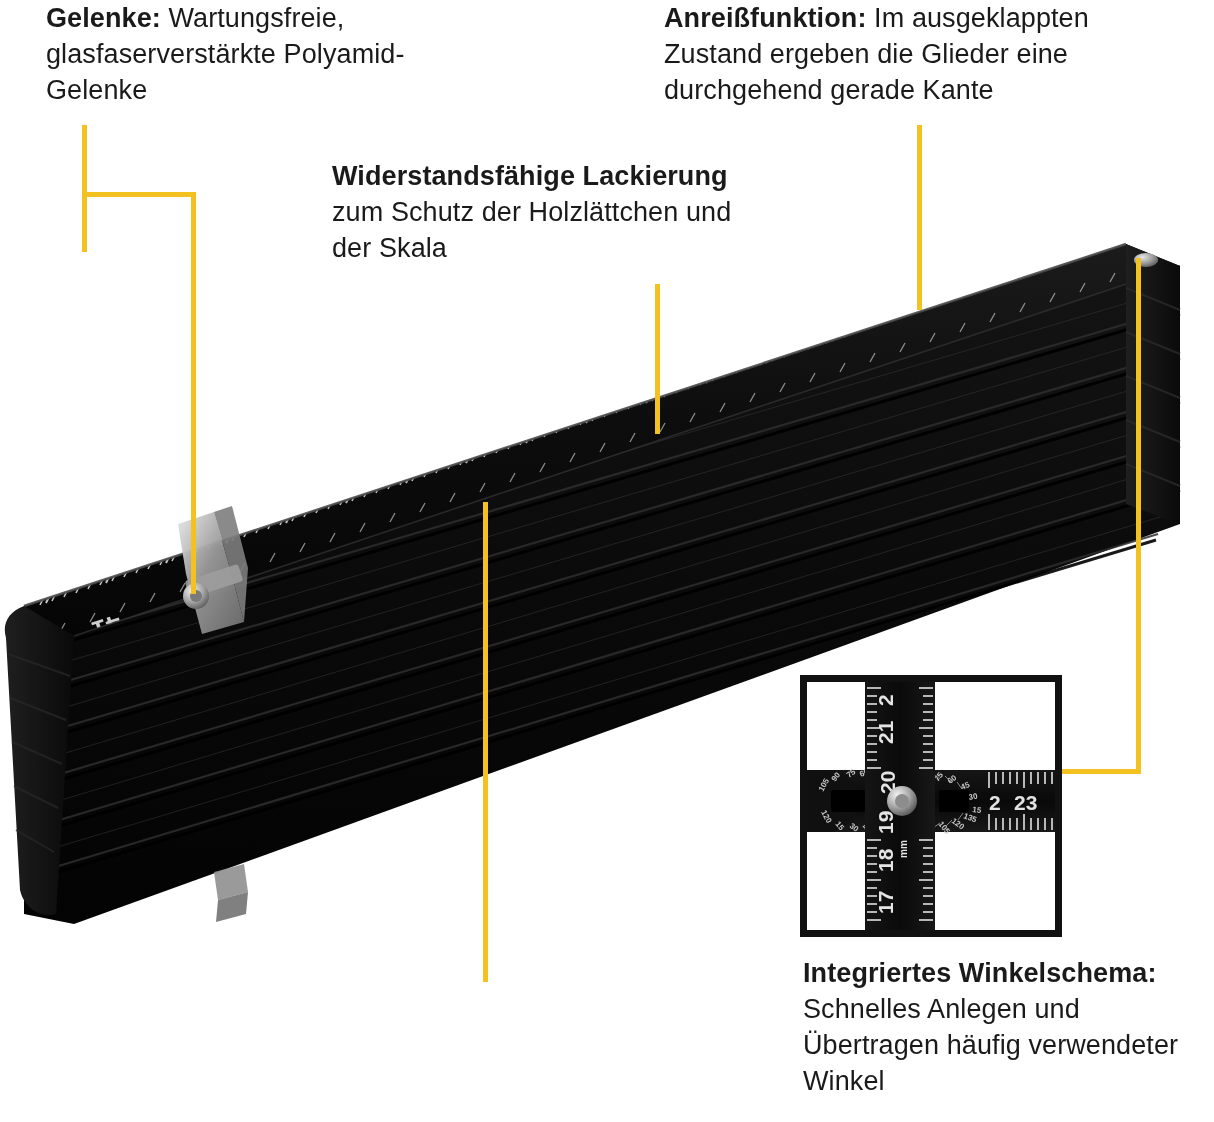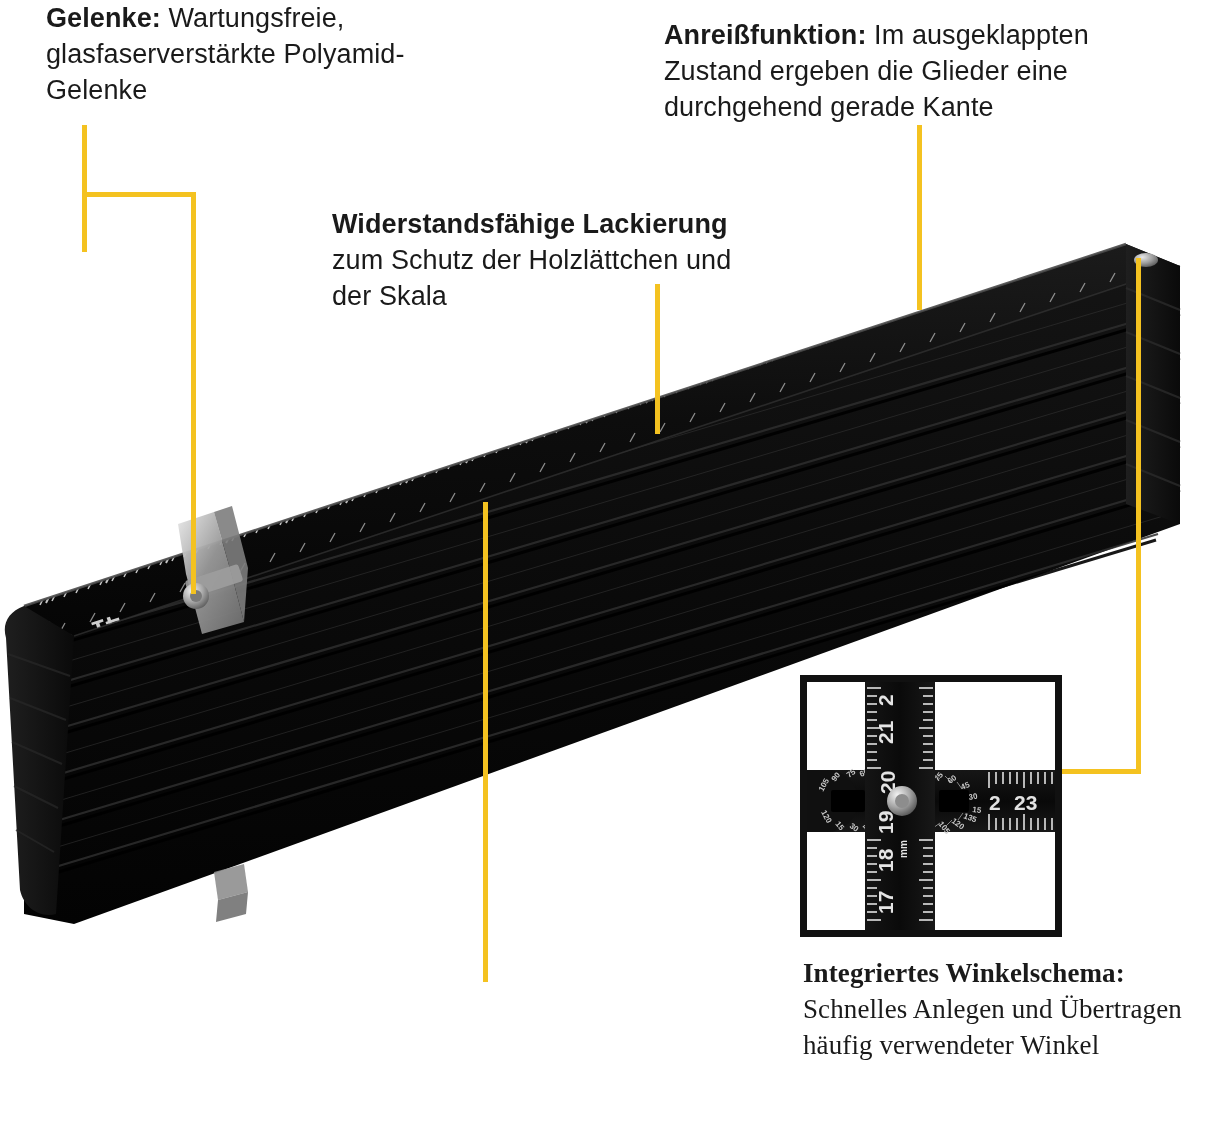--- a/index.html
+++ b/index.html
@@ -25,24 +25,24 @@
     font-size: 27px;
     line-height: 36px;
     letter-spacing: 0.1px;
     font-weight: 400;
   }
   .callout .lead {
     font-weight: 700;
   }
 
   #callout-joints      { left: 46px;  top: 0px;   width: 420px; }
-  #callout-scribing    { left: 664px; top: 17px;   width: 520px; }
-  #callout-coating     { left: 332px; top: 158px; width: 420px; margin-top: 48px; }
+  #callout-scribing    { left: 664px; top: 0px;   width: 520px; }
+  #callout-coating     { left: 332px; top: 158px; width: 420px; }
   #callout-pefc        { left: 196px; top: 1000px;width: 520px; }
-  #callout-angle       { left: 803px; top: 955px; width: 400px; font-family: Liberation Serif, serif; }
+  #callout-angle       { left: 803px; top: 955px; width: 400px; }
 
   
   .leader {
     position: absolute;
     background: #F4C220;
   }
   .leader-v { width: 5px; }
   .leader-h { height: 5px; }
 
   

